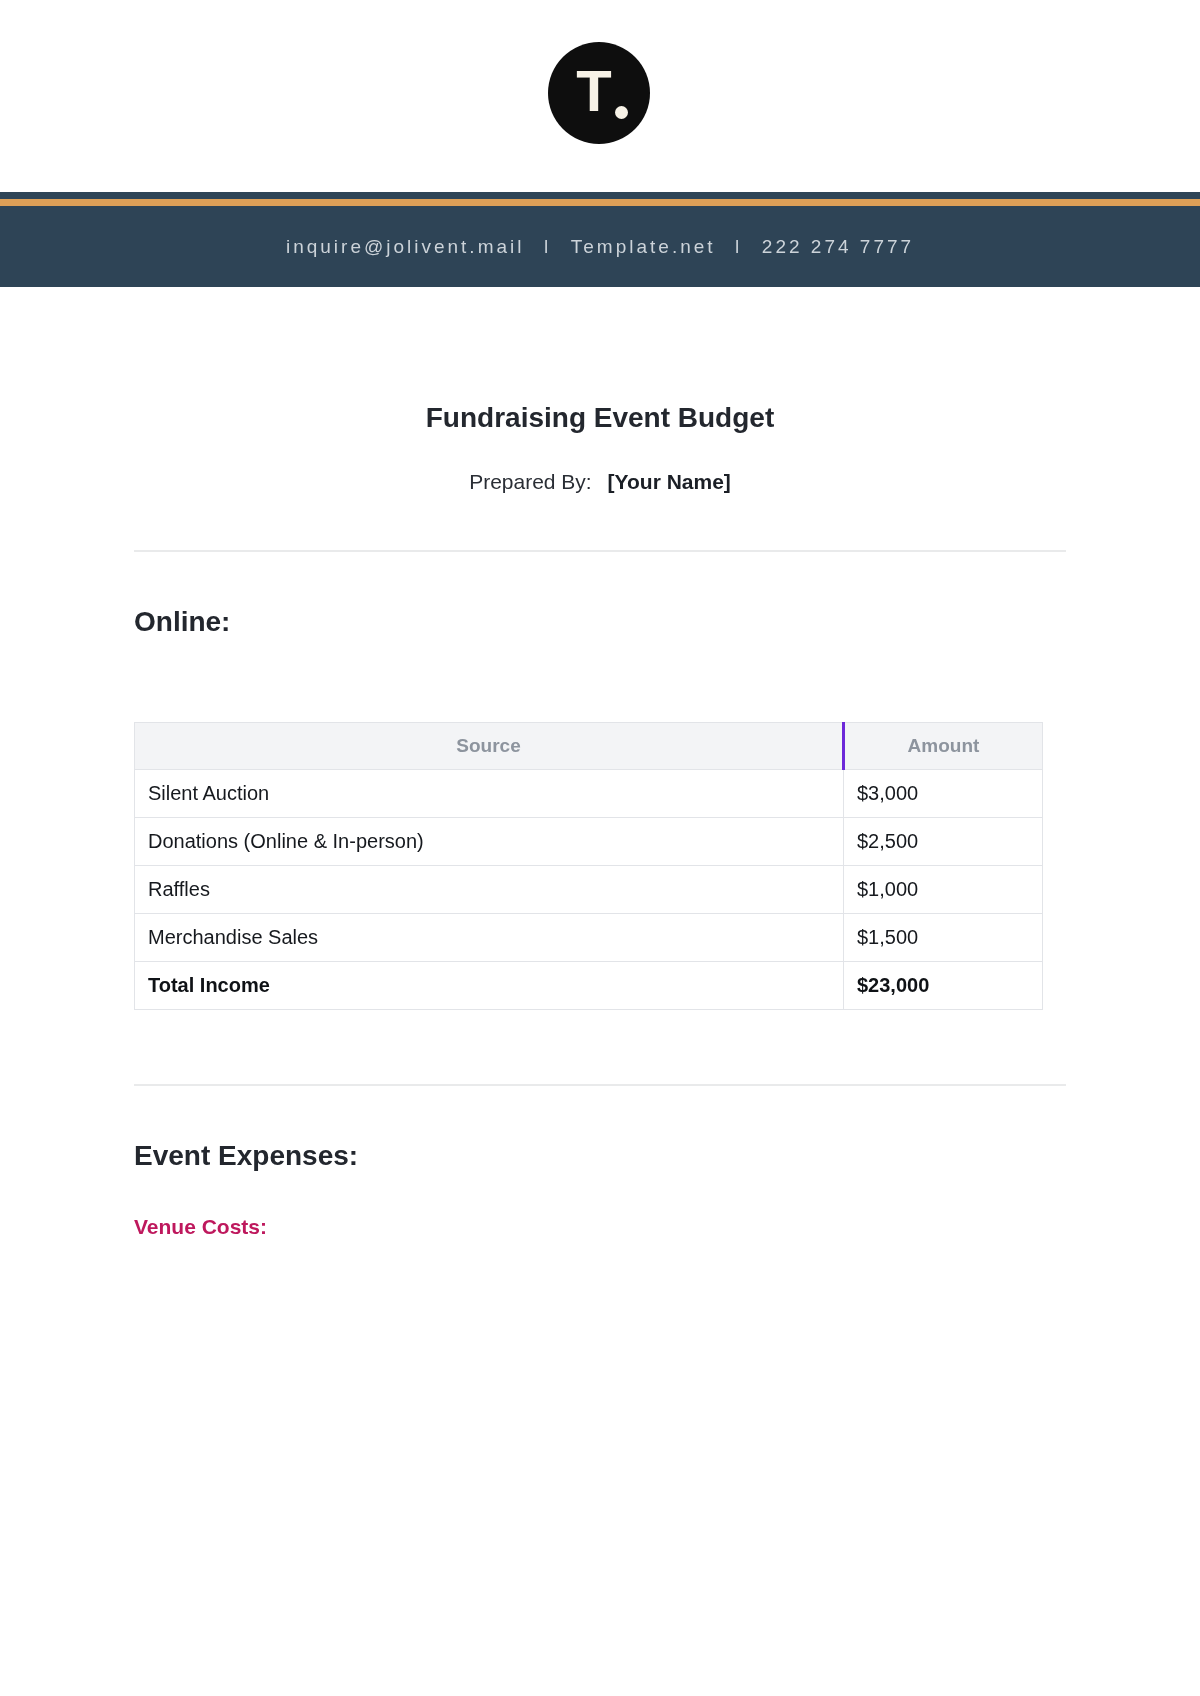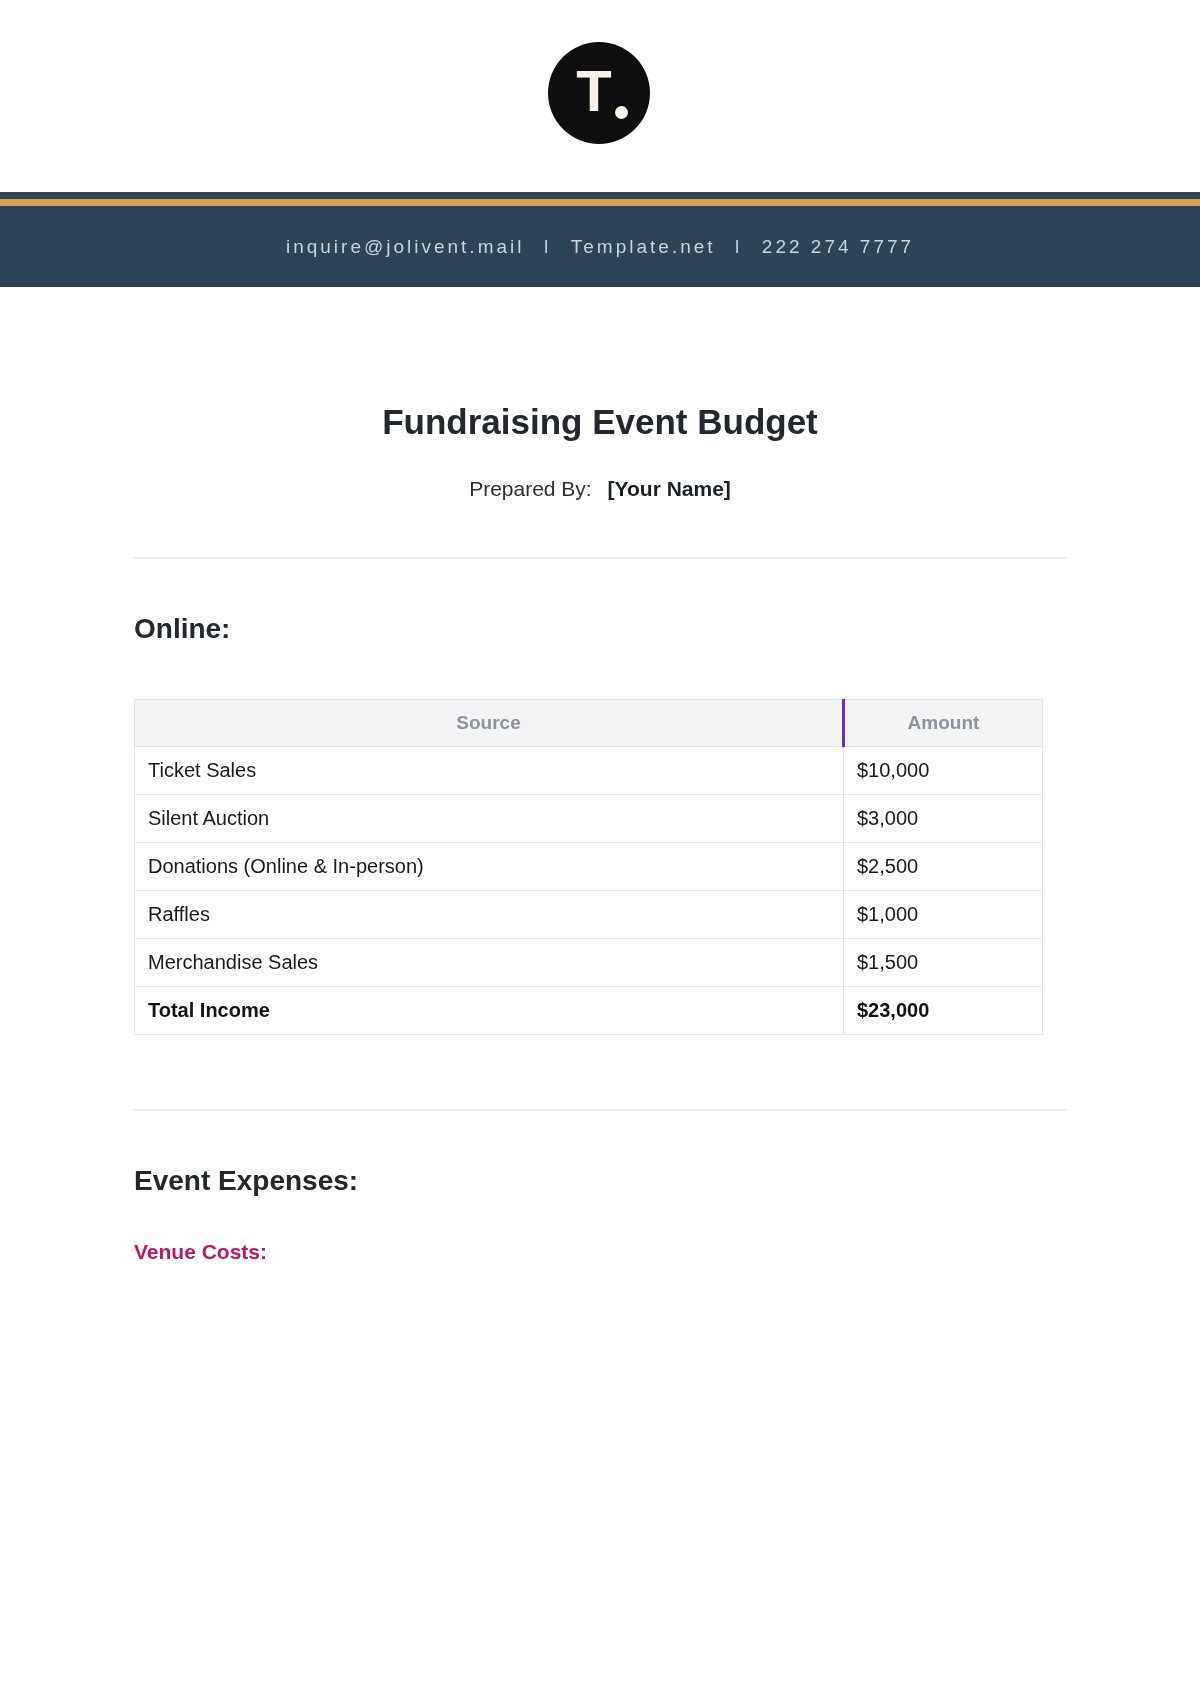--- a/index.html
+++ b/index.html
@@ -40,21 +40,21 @@
     display: flex; align-items: center;
   }
   .topbar-sep { margin: 0 19px; color: #c2cad1; }
 
   
   .content { margin: 0 134px; width: 932px; }
 
   .doc-title {
     padding-top: 117px;
     text-align: center;
-    font-size: 35px; font-weight: 700; color: #23272e;
+    font-size: 28px; font-weight: 700; color: #23272e;
     line-height: 1.0;
   }
   .prepared-line {
     margin-top: 38px;
     text-align: center;
     font-size: 21px; color: #2a2e35;
   }
   .prepared-label { font-weight: 400; }
   .prepared-value { font-weight: 700; color: #1b1f26; margin-left: 10px; }
 
@@ -63,21 +63,21 @@
     margin-top: 56px;
   }
 
   .section-heading {
     margin-top: 54px;
     font-size: 28px; font-weight: 700; color: #23272e;
   }
 
   
   table.income-table {
-    margin-top: 54px;
+    margin-top: 84px;
     width: 908px;
     border-collapse: collapse;
     table-layout: fixed;
   }
   .col-source { width: 709px; }
   .col-amount { width: 199px; }
   .income-table th {
     height: 47px;
     background: #f3f4f6;
     color: #8d949e;
@@ -142,24 +142,20 @@
         <col class="col-amount">
       </colgroup>
     <thead>
       <tr>
         <th>Source</th>
         <th class="th-amount">Amount</th>
       </tr>
     </thead>
     <tbody>
       <tr>
-        <td>Ticket Sales</td>
-        <td>$10,000</td>
-      </tr>
-      <tr>
         <td>Silent Auction</td>
         <td>$3,000</td>
       </tr>
       <tr>
         <td>Donations (Online &amp; In-person)</td>
         <td>$2,500</td>
       </tr>
       <tr>
         <td>Raffles</td>
         <td>$1,000</td>

